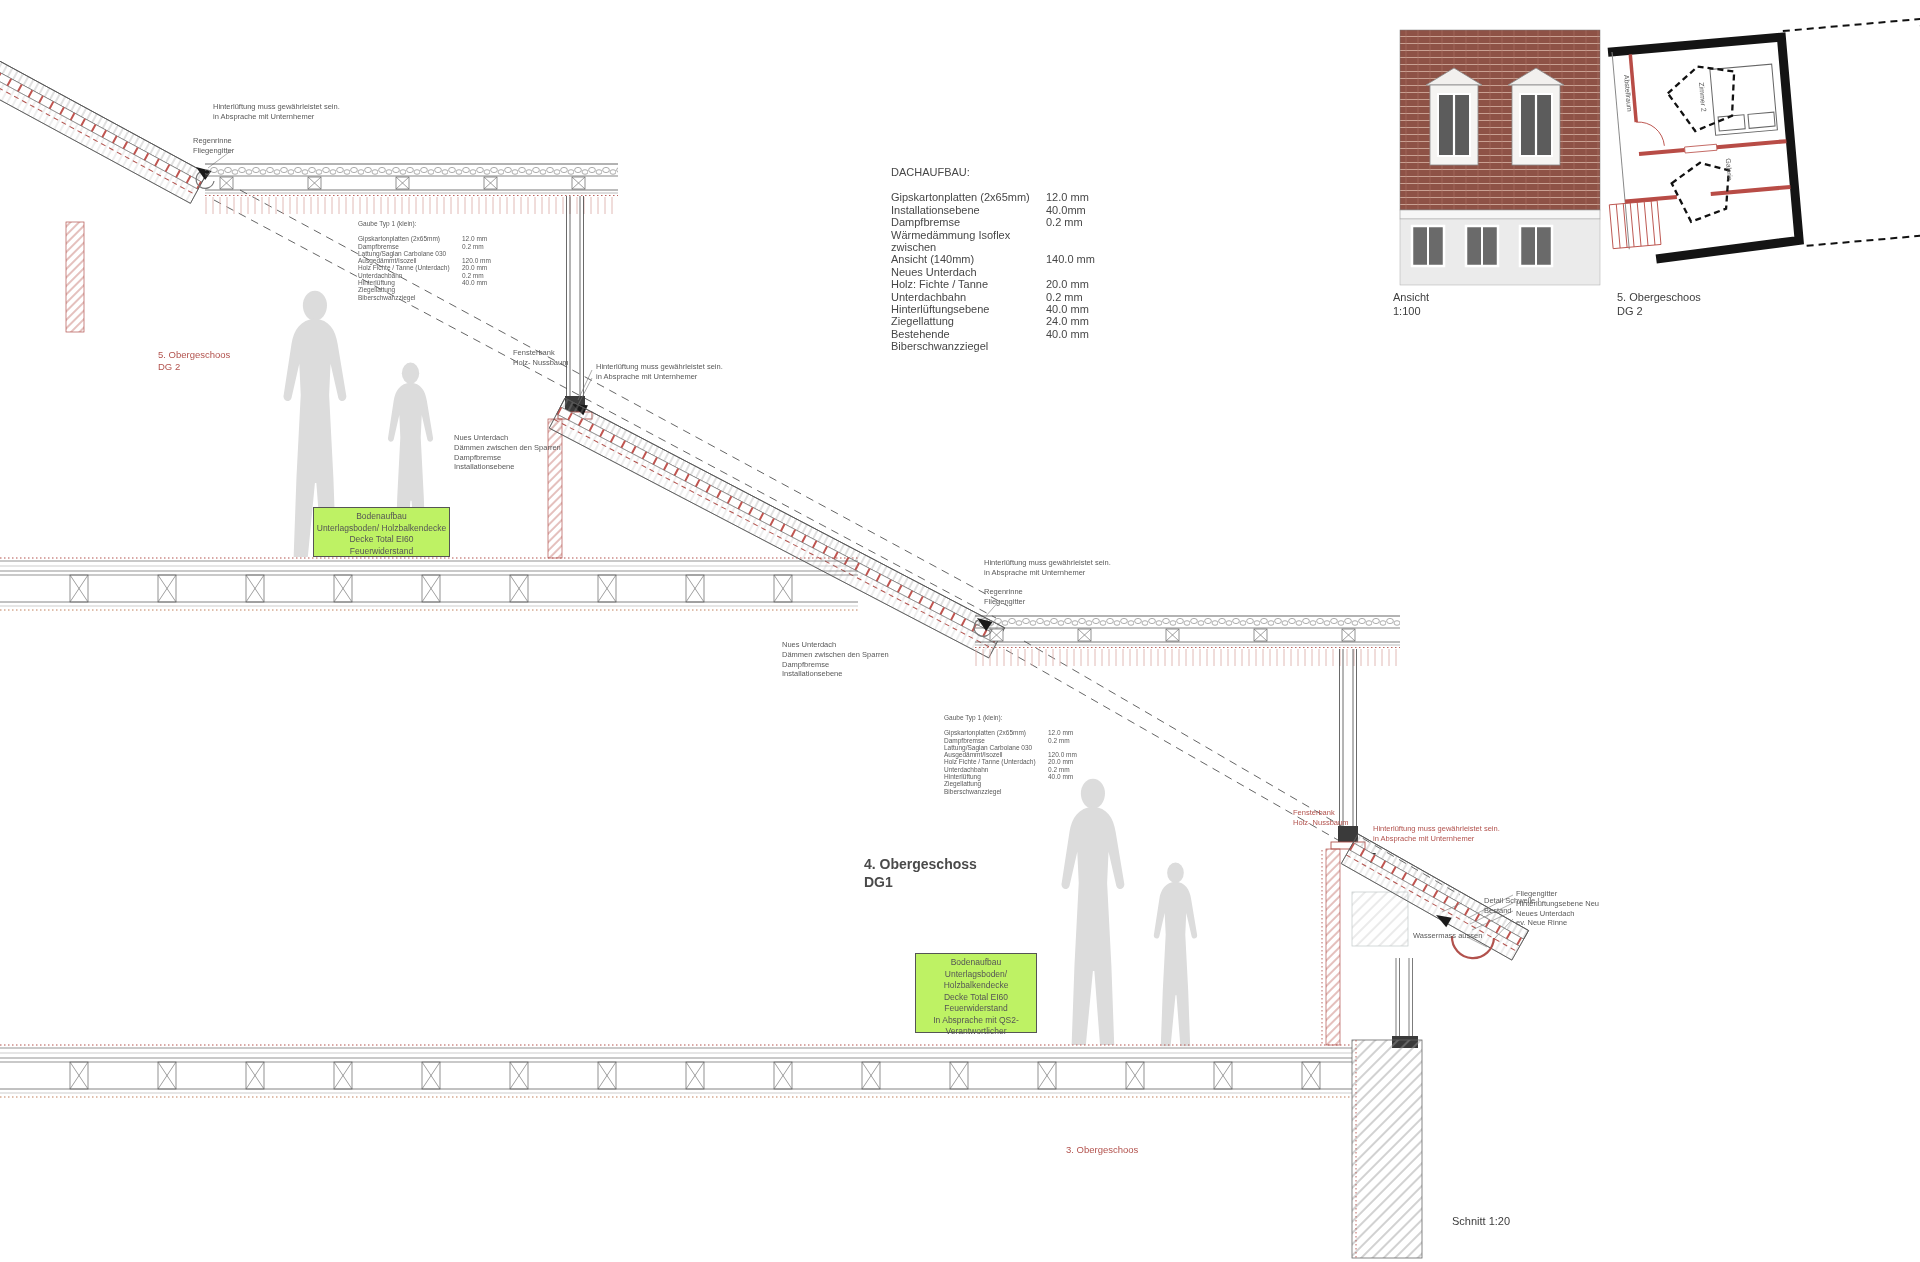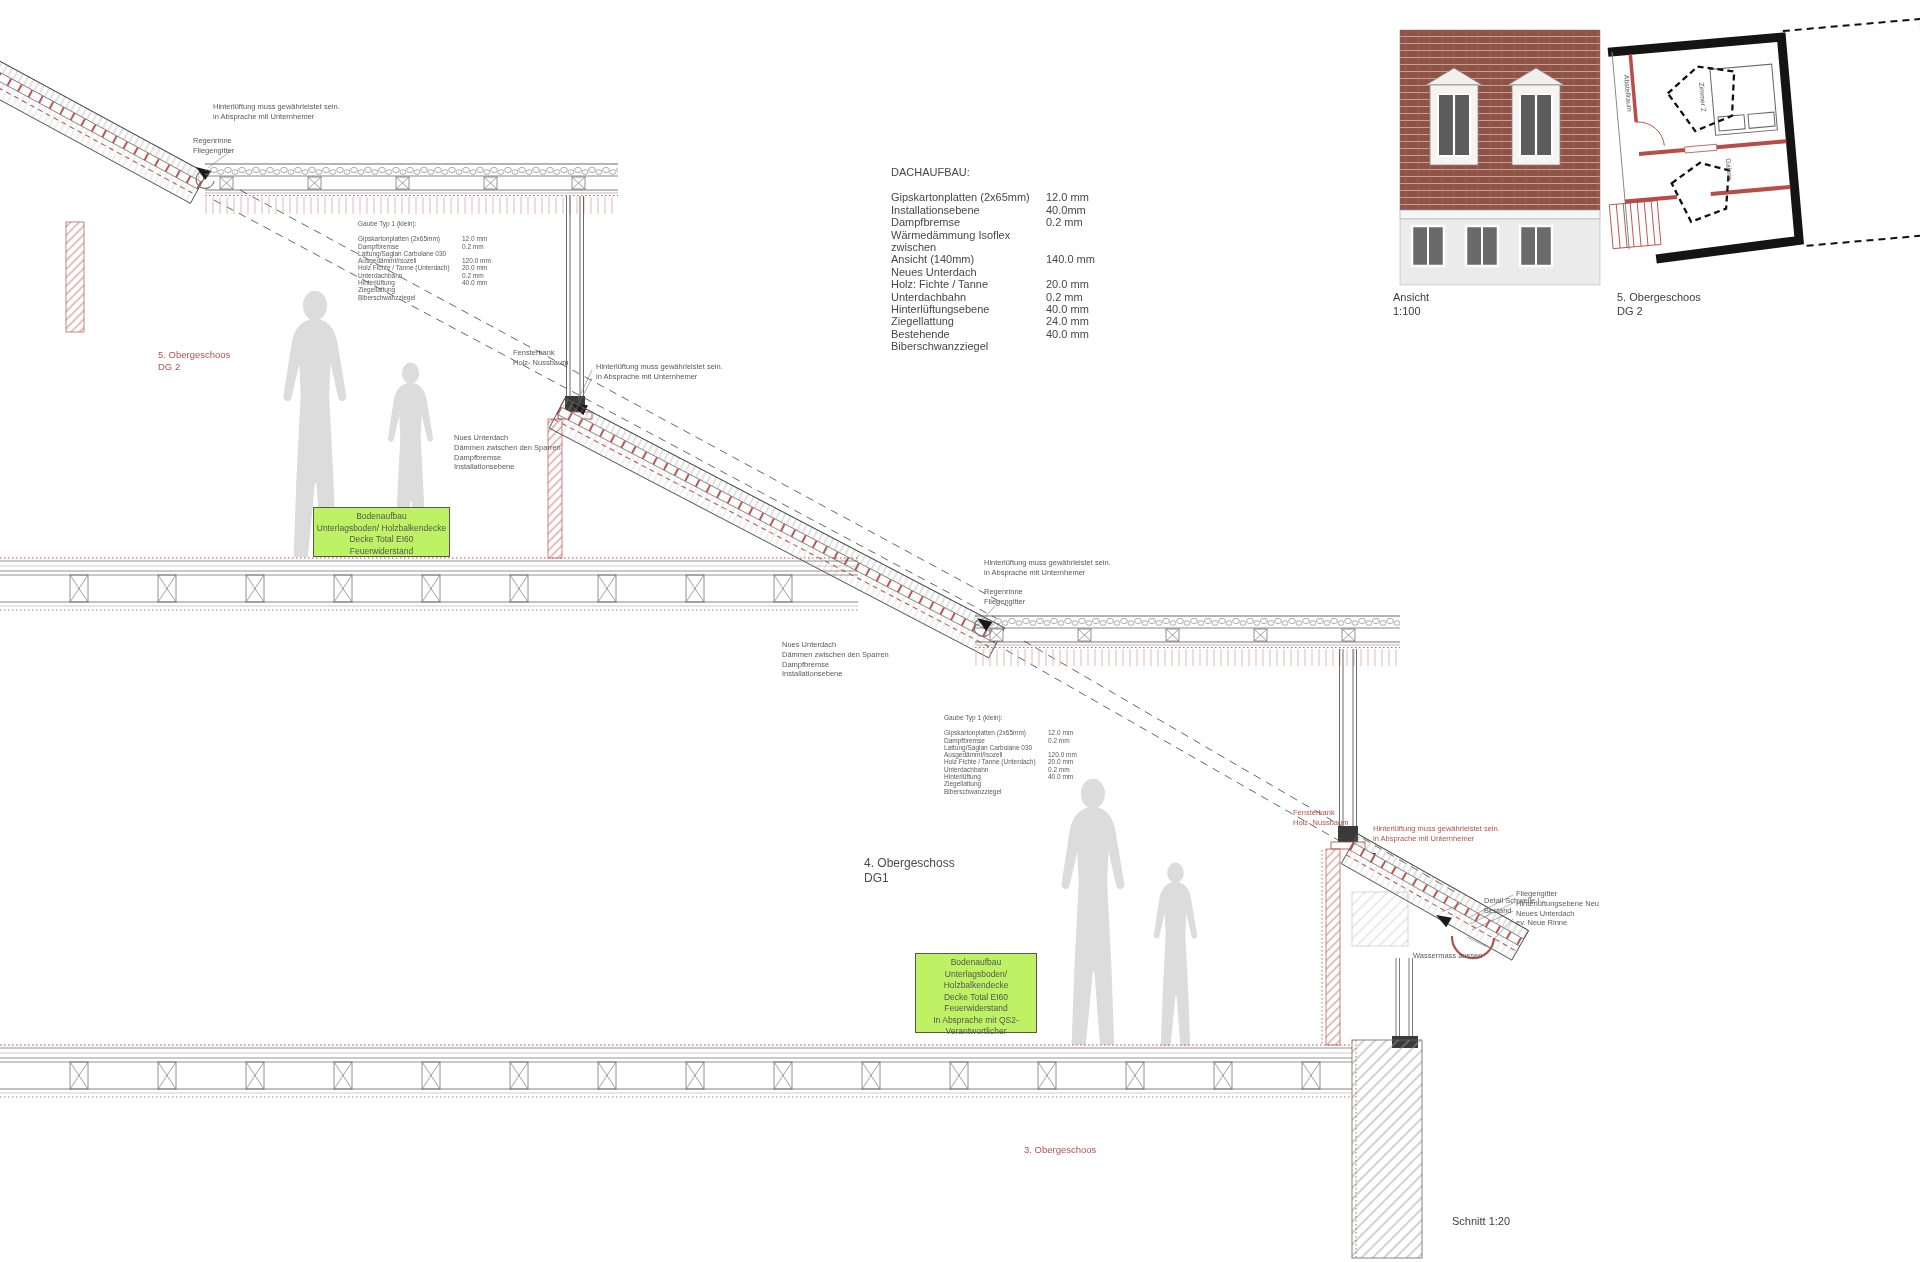--- a/index.html
+++ b/index.html
@@ -3,21 +3,21 @@
 <meta charset="utf-8">
 <style>
   html,body{margin:0;padding:0;background:#fff;}
   .canvas{position:relative;width:1920px;height:1262px;background:#ffffff;overflow:hidden;
           font-family:"Liberation Sans","DejaVu Sans",sans-serif;color:#4a4a4a;}
   svg{position:absolute;left:0;top:0;}
   .abs{position:absolute;}
   .pre{white-space:pre-line;}
   .ann{font-size:7.5px;line-height:1.3;color:#5a5a5a;}
   .annr{font-size:7.5px;line-height:1.3;color:#b2524d;}
-  .lvl{font-size:12px;line-height:1.25;color:#4a4a4a;}
+  .lvl{font-size:14px;line-height:1.25;color:#4a4a4a;font-weight:bold;}
   .lvlr{font-size:9.5px;line-height:1.25;color:#b2524d;}
   .viewlbl{font-size:11px;line-height:1.3;color:#3d3d3d;}
   
   .dach{font-size:11px;line-height:12.4px;color:#474747;width:310px;}
   .dach .ttl{margin-bottom:13px;}
   .srow{display:flex;}
   .dach .sl{width:155px;flex:0 0 155px;}
   .dach .note{margin-top:9px;}
   
   .gaube{font-size:6.5px;line-height:7.3px;color:#5a5a5a;width:170px;}
@@ -494,27 +494,27 @@
   <div class="abs annr pre" style="left:1293px;top:808px;">Fensterbank
 Holz- Nussbaum</div>
   <div class="abs annr pre" style="left:1373px;top:824px;">Hinterlüftung muss gewährleistet sein.
 in Absprache mit Unternhemer</div>
   <div class="abs ann pre" style="left:1484px;top:896px;">Detail Schwelle !
 Bestand</div>
   <div class="abs ann pre" style="left:1516px;top:889px;">Fliegengitter
 Hinterlüftungsebene Neu
 Neues Unterdach
 ev. Neue Rinne</div>
-  <div class="abs ann pre" style="left:1413px;top:951px;">Wassermass aussen</div>
+  <div class="abs ann pre" style="left:1413px;top:931px;">Wassermass aussen</div>
 
   <div class="abs lvlr pre" style="left:158px;top:349px;">5. Obergeschoos
 DG 2</div>
   <div class="abs lvl pre" style="left:864px;top:856px;">4. Obergeschoss
 DG1</div>
-  <div class="abs lvlr pre" style="left:1024px;top:1144px;text-align:center;">3. Obergeschoos</div>
+  <div class="abs lvlr pre" style="left:1066px;top:1144px;text-align:center;">3. Obergeschoos</div>
 
   <div class="abs viewlbl pre" style="left:1393px;top:290px;">Ansicht
 1:100</div>
   <div class="abs viewlbl pre" style="left:1617px;top:290px;">5. Obergeschoos
 DG 2</div>
   <div class="abs viewlbl pre" style="left:1452px;top:1214px;">Schnitt 1:20</div>
 
 </div>
 
 </body></html>

